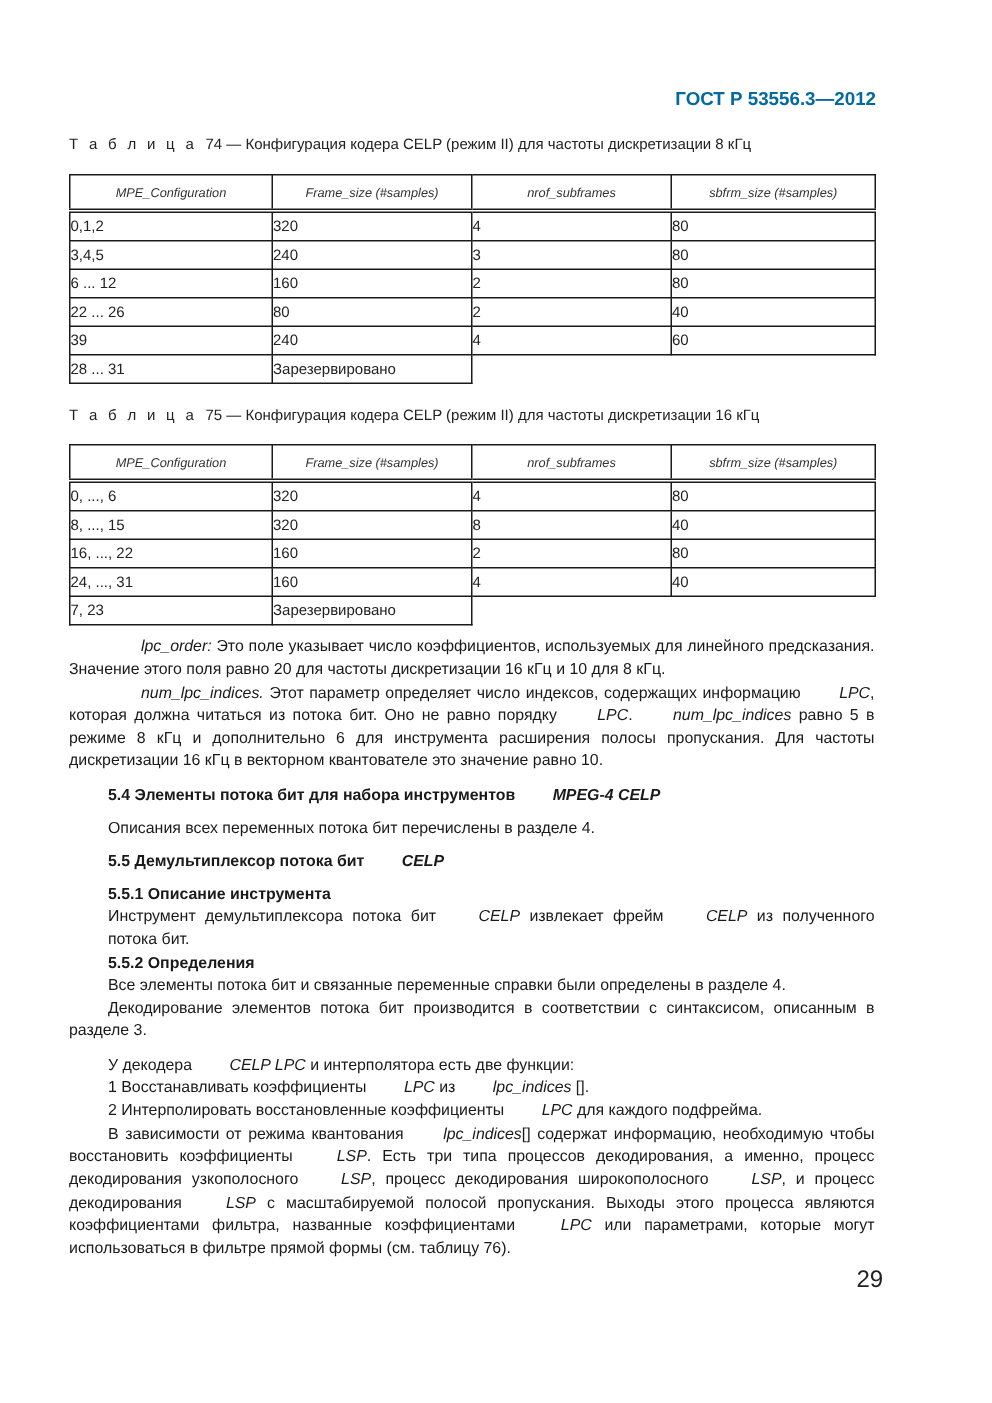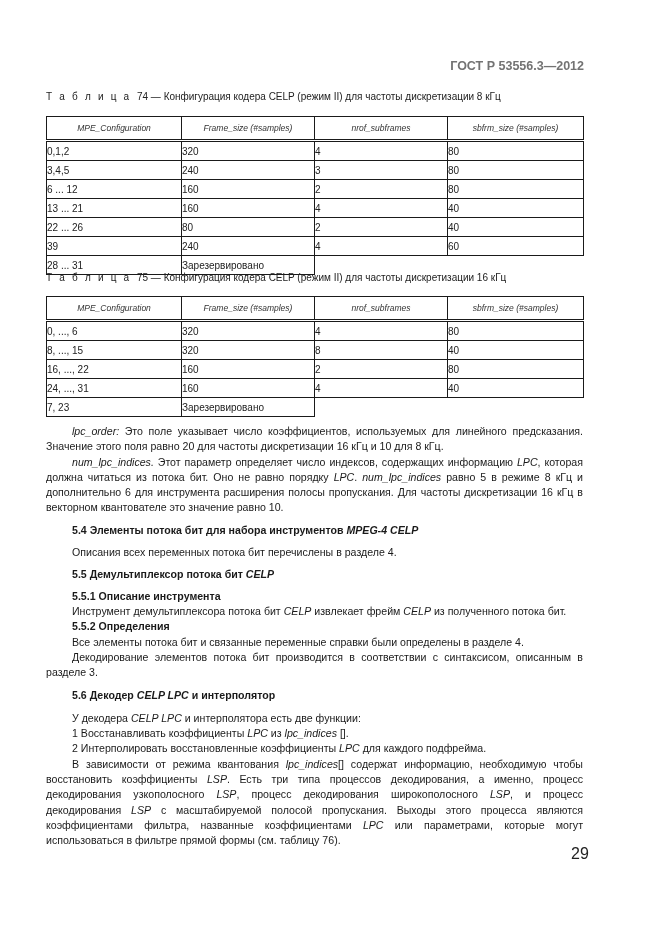--- a/index.html
+++ b/index.html
@@ -2,21 +2,21 @@
 <html><head>
 <meta charset="utf-8">
 <style>
   html, body { margin: 0; padding: 0; background: #ffffff; }
   body {
     width: 661px; height: 935px; position: relative; overflow: hidden;
     font-family: "Liberation Sans", sans-serif; color: #1a1a1a;
   }
   .header-code {
     position: absolute; top: 59px; right: 77px;
-    font-size: 12.5px; font-weight: bold; color: #737373; margin-left: 20px;
+    font-size: 12.5px; font-weight: bold; color: #0369a1; margin-left: 20px;
   }
   .caption {
     position: absolute; left: 46px; font-size: 10px; color: #222; white-space: nowrap;
   }
   .caption .spaced { letter-spacing: 2.2px; text-align: center; }
   table.cfg {
     position: absolute; left: 46px; border-collapse: collapse;
     font-size: 10px; color: #222;
   }
   table.cfg td, table.cfg th {
@@ -32,21 +32,21 @@
   table.cfg col.c3 { width: 133px; }
   table.cfg col.c4 { width: 136px; }
   .text {
     position: absolute; left: 46px; width: 537px; font-size: 10.6px; line-height: 15.3px;
     color: #1a1a1a; text-align: justify;
   }
   .p { margin: 0; }
   .indent { text-indent: 26px; }
   .hang { padding-left: 26px; }
   .h { font-weight: bold; margin: 0; padding-left: 26px; }
-  i { font-style: italic; }
+  i { font-style: italic; margin-left: 22px; }
   .page-num {
     position: absolute; top: 845px; left: 571px; font-size: 16px; color: #222;
   }
 </style>
 </head>
 <body>
 
 <div class="header-code">ГОСТ Р 53556.3—2012</div>
 
 <div class="caption" style="top:91px;">
@@ -79,26 +79,20 @@
       <td>3,4,5</td>
       <td>240</td>
       <td>3</td>
       <td>80</td>
     </tr>
     <tr>
       <td>6 ... 12</td>
       <td>160</td>
       <td>2</td>
       <td>80</td>
-    </tr>
-    <tr>
-      <td>13 ... 21</td>
-      <td>160</td>
-      <td>4</td>
-      <td>40</td>
     </tr>
     <tr>
       <td>22 ... 26</td>
       <td>80</td>
       <td>2</td>
       <td>40</td>
     </tr>
     <tr>
       <td>39</td>
       <td>240</td>
@@ -174,20 +168,19 @@
   <p class="h" style="margin-top:7px;"><span>5.4 Элементы потока бит для набора инструментов </span><i>MPEG-4 CELP</i></p>
   <p class="p hang" style="margin-top:7px;">Описания всех переменных потока бит перечислены в разделе 4.</p>
 
   <p class="h" style="margin-top:7px;"><span>5.5 Демультиплексор потока бит </span><i>CELP</i></p>
   <p class="h" style="margin-top:6px;">5.5.1 Описание инструмента</p>
   <p class="p hang"><span>Инструмент демультиплексора потока бит </span><i>CELP</i><span> извлекает фрейм </span><i>CELP</i><span> из полученного потока бит.</span></p>
   <p class="h">5.5.2 Определения</p>
   <p class="p hang">Все элементы потока бит и связанные переменные справки были определены в разделе 4.</p>
   <p class="p indent">Декодирование элементов потока бит производится в соответствии с синтаксисом, описанным в разделе 3.</p>
 
-  <p class="h" style="margin-top:8px;"><span>5.6 Декодер </span><i>CELP LPC</i><span> и интерполятор</span></p>
   <p class="p hang" style="margin-top:7px;"><span>У декодера </span><i>CELP LPC</i><span> и интерполятора есть две функции:</span></p>
   <p class="p hang"><span>1 Восстанавливать коэффициенты </span><i>LPC</i><span> из </span><i>lpc_indices</i><span> [].</span></p>
   <p class="p hang"><span>2 Интерполировать восстановленные коэффициенты </span><i>LPC</i><span> для каждого подфрейма.</span></p>
   <p class="p indent"><span>В зависимости от режима квантования </span><i>lpc_indices</i><span>[] содержат информацию, необходимую чтобы восстановить коэффициенты </span><i>LSP</i><span>. Есть три типа процессов декодирования, а именно, процесс декодирования узкополосного </span><i>LSP</i><span>, процесс декодирования широкополосного </span><i>LSP</i><span>, и процесс декодирования </span><i>LSP</i><span> с масштабируемой полосой пропускания. Выходы этого процесса являются коэффициентами фильтра, названные коэффициентами </span><i>LPC</i><span> или параметрами, которые могут использоваться в фильтре прямой формы (см. таблицу 76).</span></p>
 </div>
 
 <div class="page-num">29</div>
 
 </body></html>

